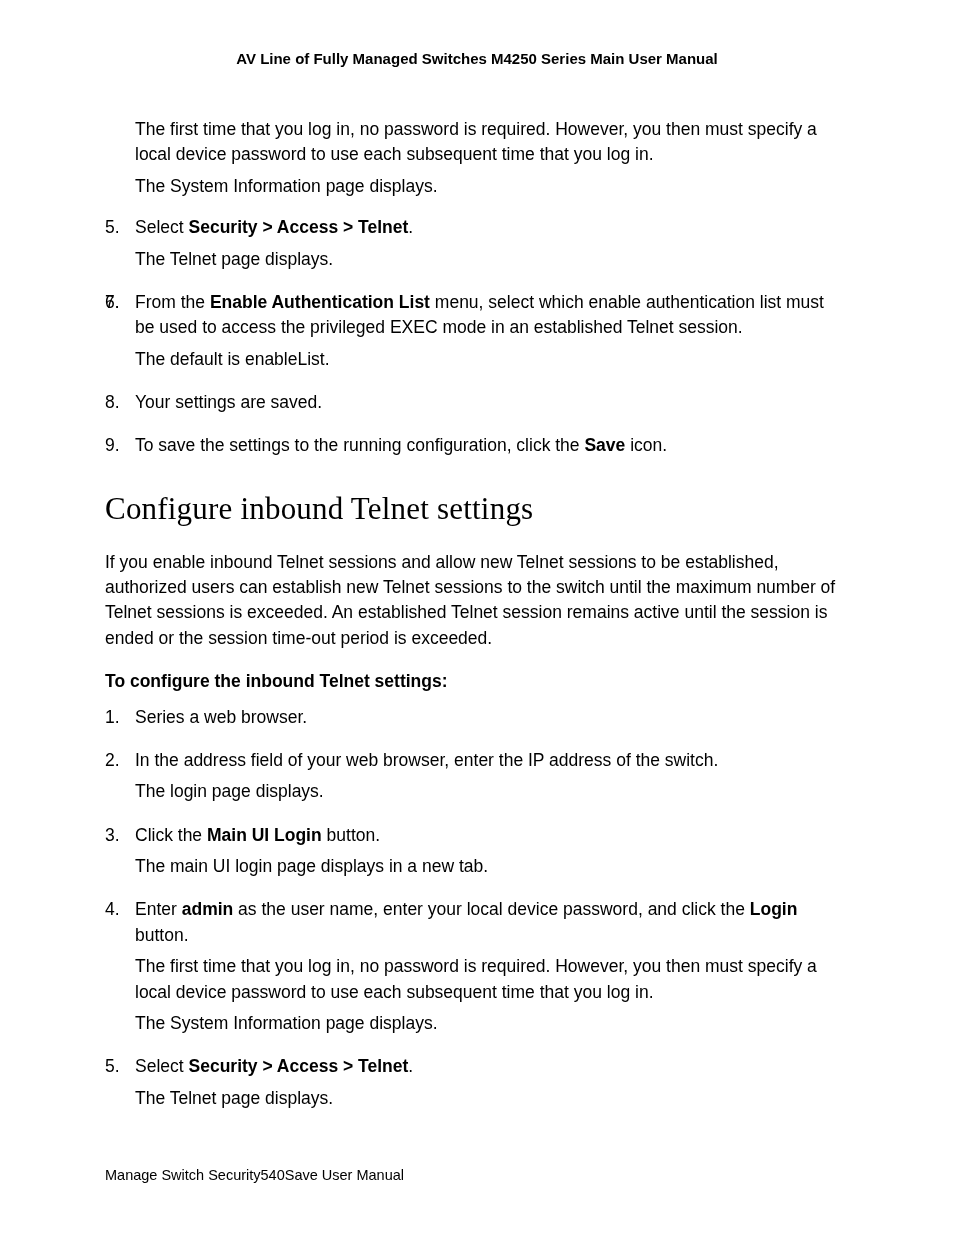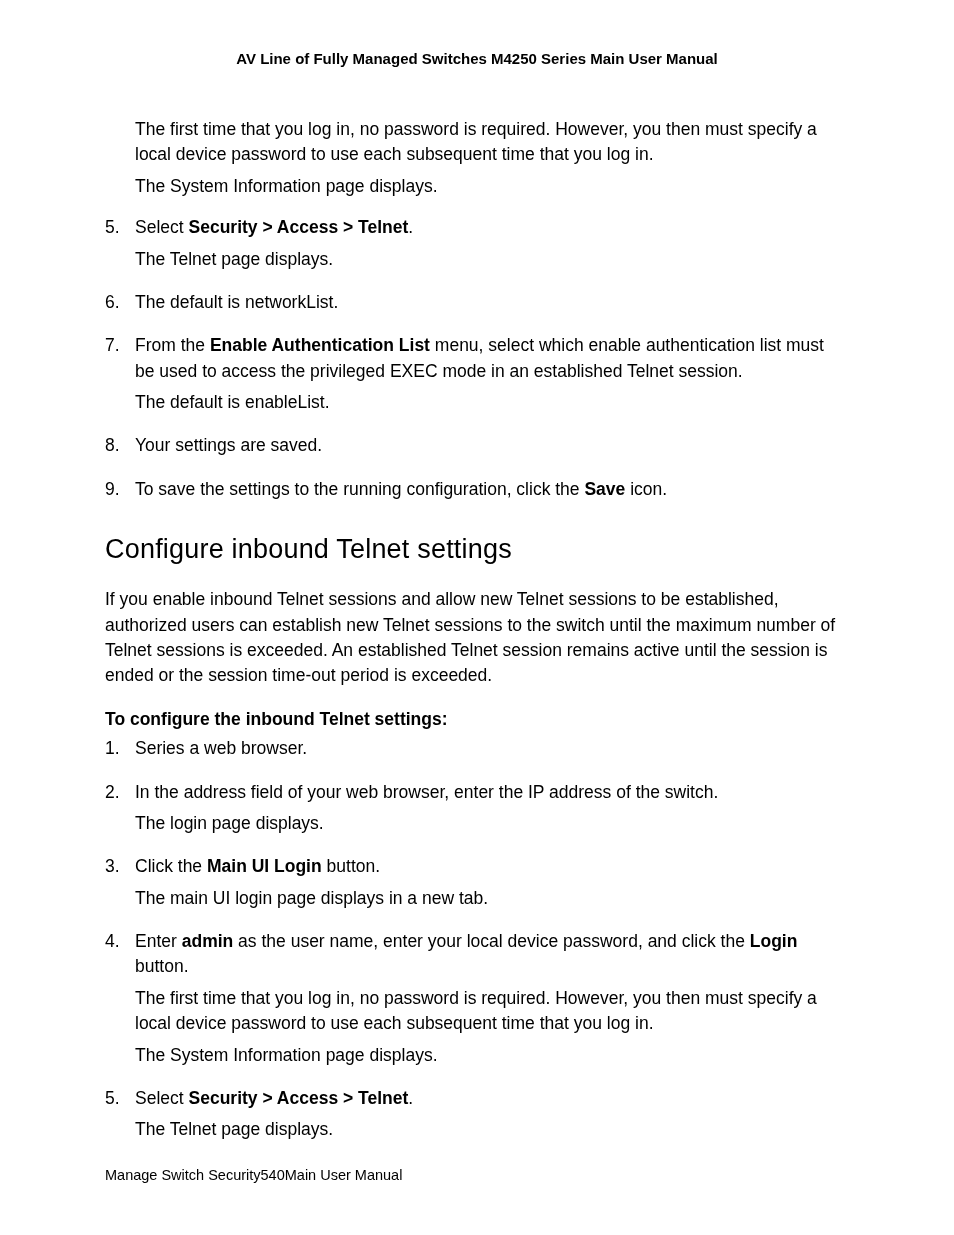--- a/index.html
+++ b/index.html
@@ -45,31 +45,32 @@
   }
   ol.steps > li .num {
     position: absolute;
     left: 0;
     top: 0;
   }
   ol.steps > li p {
     margin: 0 12px 6px 0;
   }
   .section-title {
-    font-size: 27px;
+    font-size: 31px;
     font-weight: 300;
     margin-top: 28px;
     margin-bottom: 18px;
     letter-spacing: 0.2px;
+    font-family: Liberation Serif, serif;
   }
   .sub-heading {
     font-weight: bold;
     font-size: 17.5px;
     margin-top: 18px;
-    margin-bottom: 4px;
+    margin-bottom: 10px;
   }
   .footer {
     position: absolute;
     bottom: 52px;
     left: 105px;
     right: 105px;
     display: flex;
     font-size: 14.5px;
   }
   strong { font-weight: bold; }
@@ -92,21 +93,20 @@
     <div class="gap"></div>
 
     <ol class="steps" id="top-steps">
         <li>
           <span class="num">5.</span>
           <p>Select <strong>Security &gt; Access &gt; Telnet</strong>.</p>
           <p>The Telnet page displays.</p>
         </li>
         <li>
           <span class="num">6.</span>
-          <p>The default is networkList.</p>
         </li>
         <li>
           <span class="num">7.</span>
           <p>From the <strong>Enable Authentication List</strong> menu, select which enable authentication list must be used to access the privileged EXEC mode in an established Telnet session.</p>
           <p>The default is enableList.</p>
         </li>
         <li>
           <span class="num">8.</span>
           <p>Your settings are saved.</p>
         </li>
@@ -148,16 +148,16 @@
           <p>Select <strong>Security &gt; Access &gt; Telnet</strong>.</p>
           <p>The Telnet page displays.</p>
         </li>
       </ol>
 
   </div>
 
   <div class="footer">
     <span>Manage Switch Security</span>
     <span>540</span>
-    <span>Main User Manual</span>
+    <span>Save User Manual</span>
   </div>
 
 </div>
 
 </body></html>

